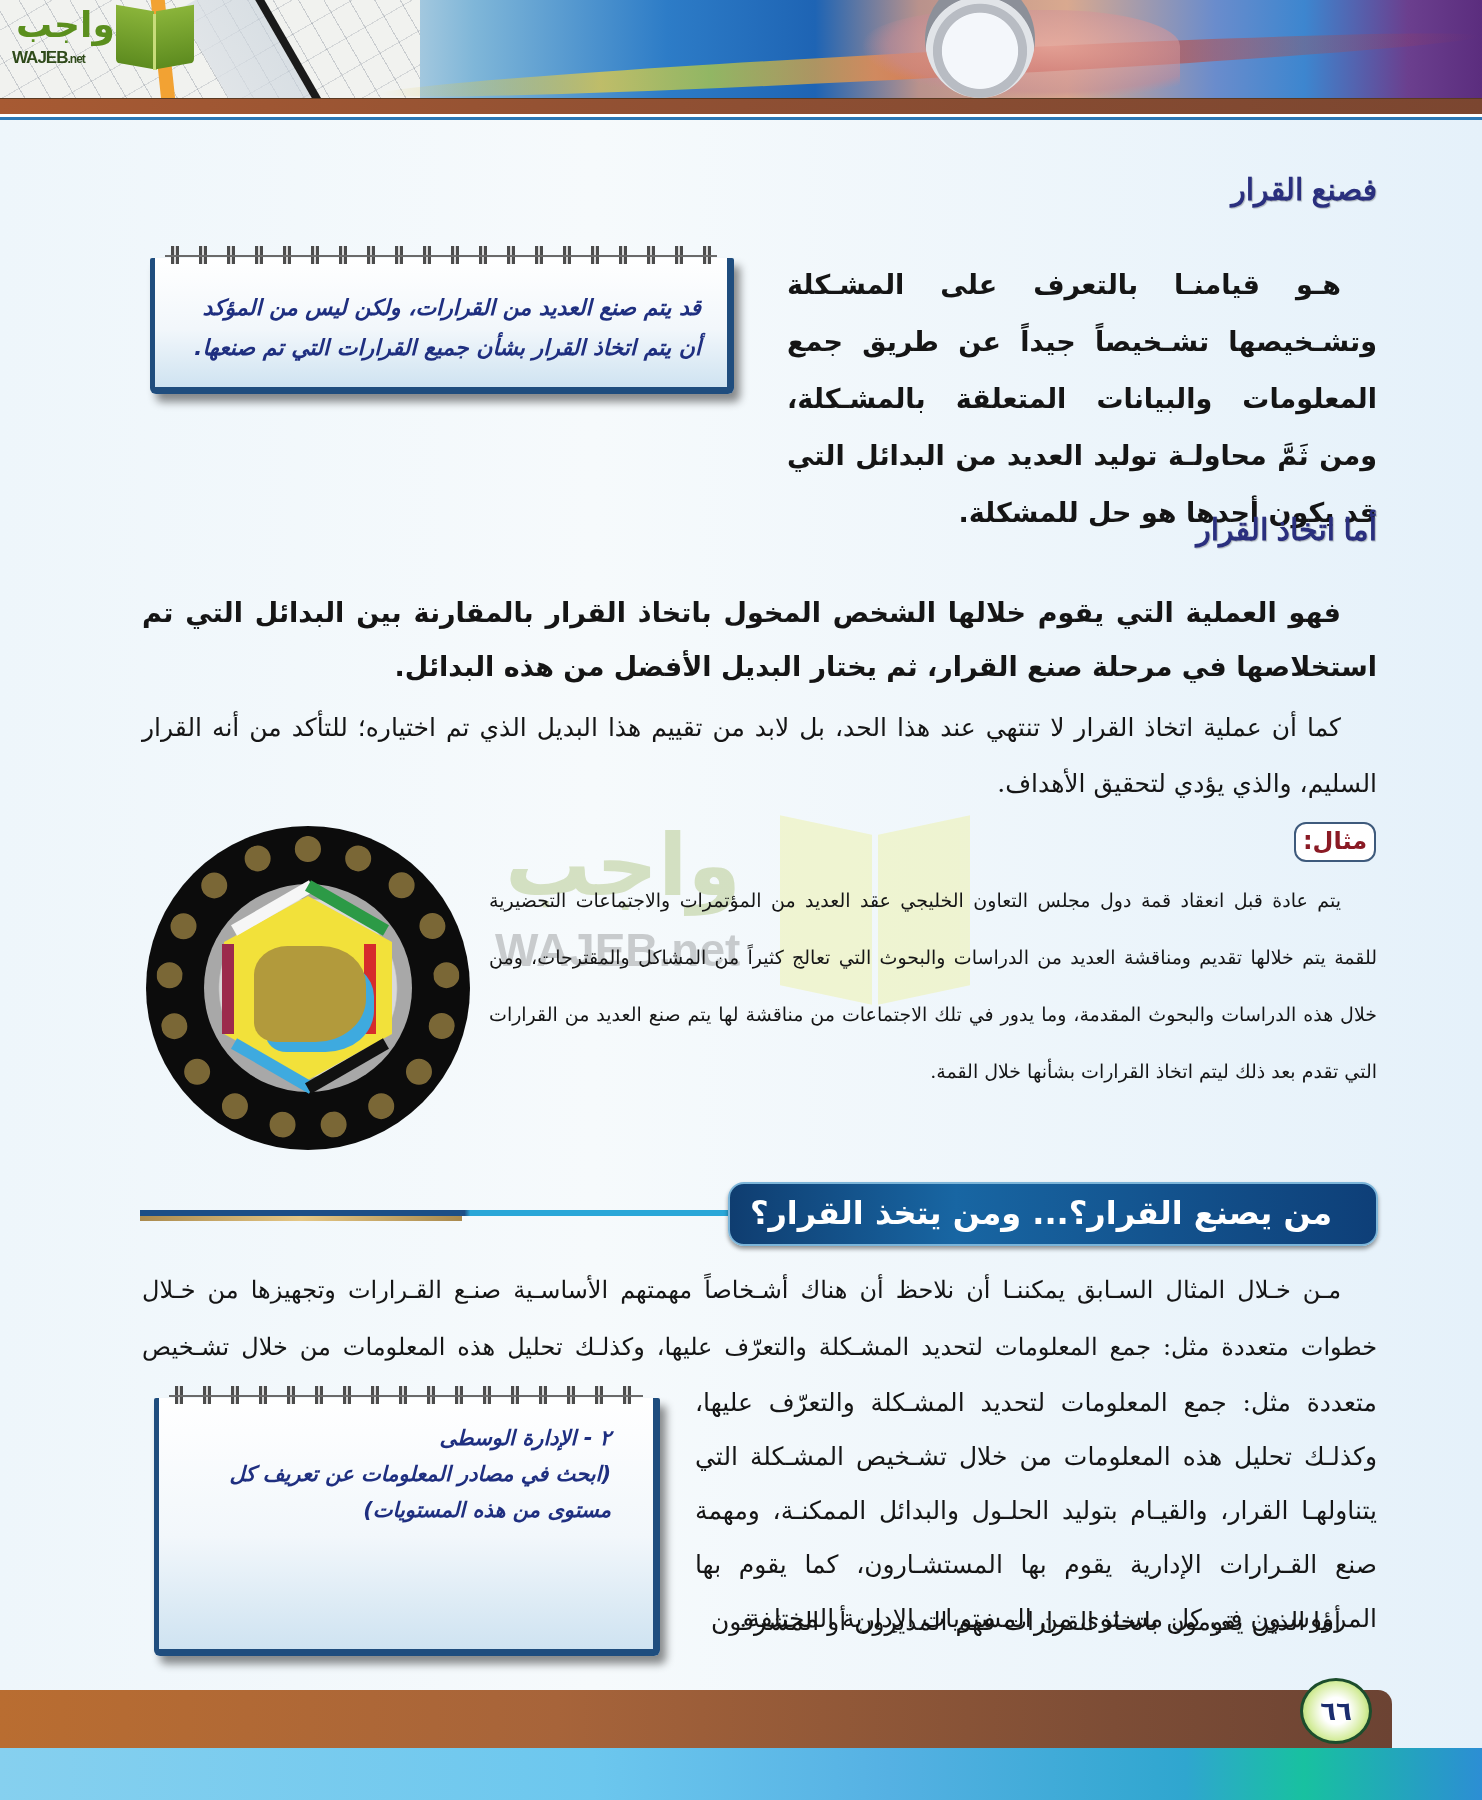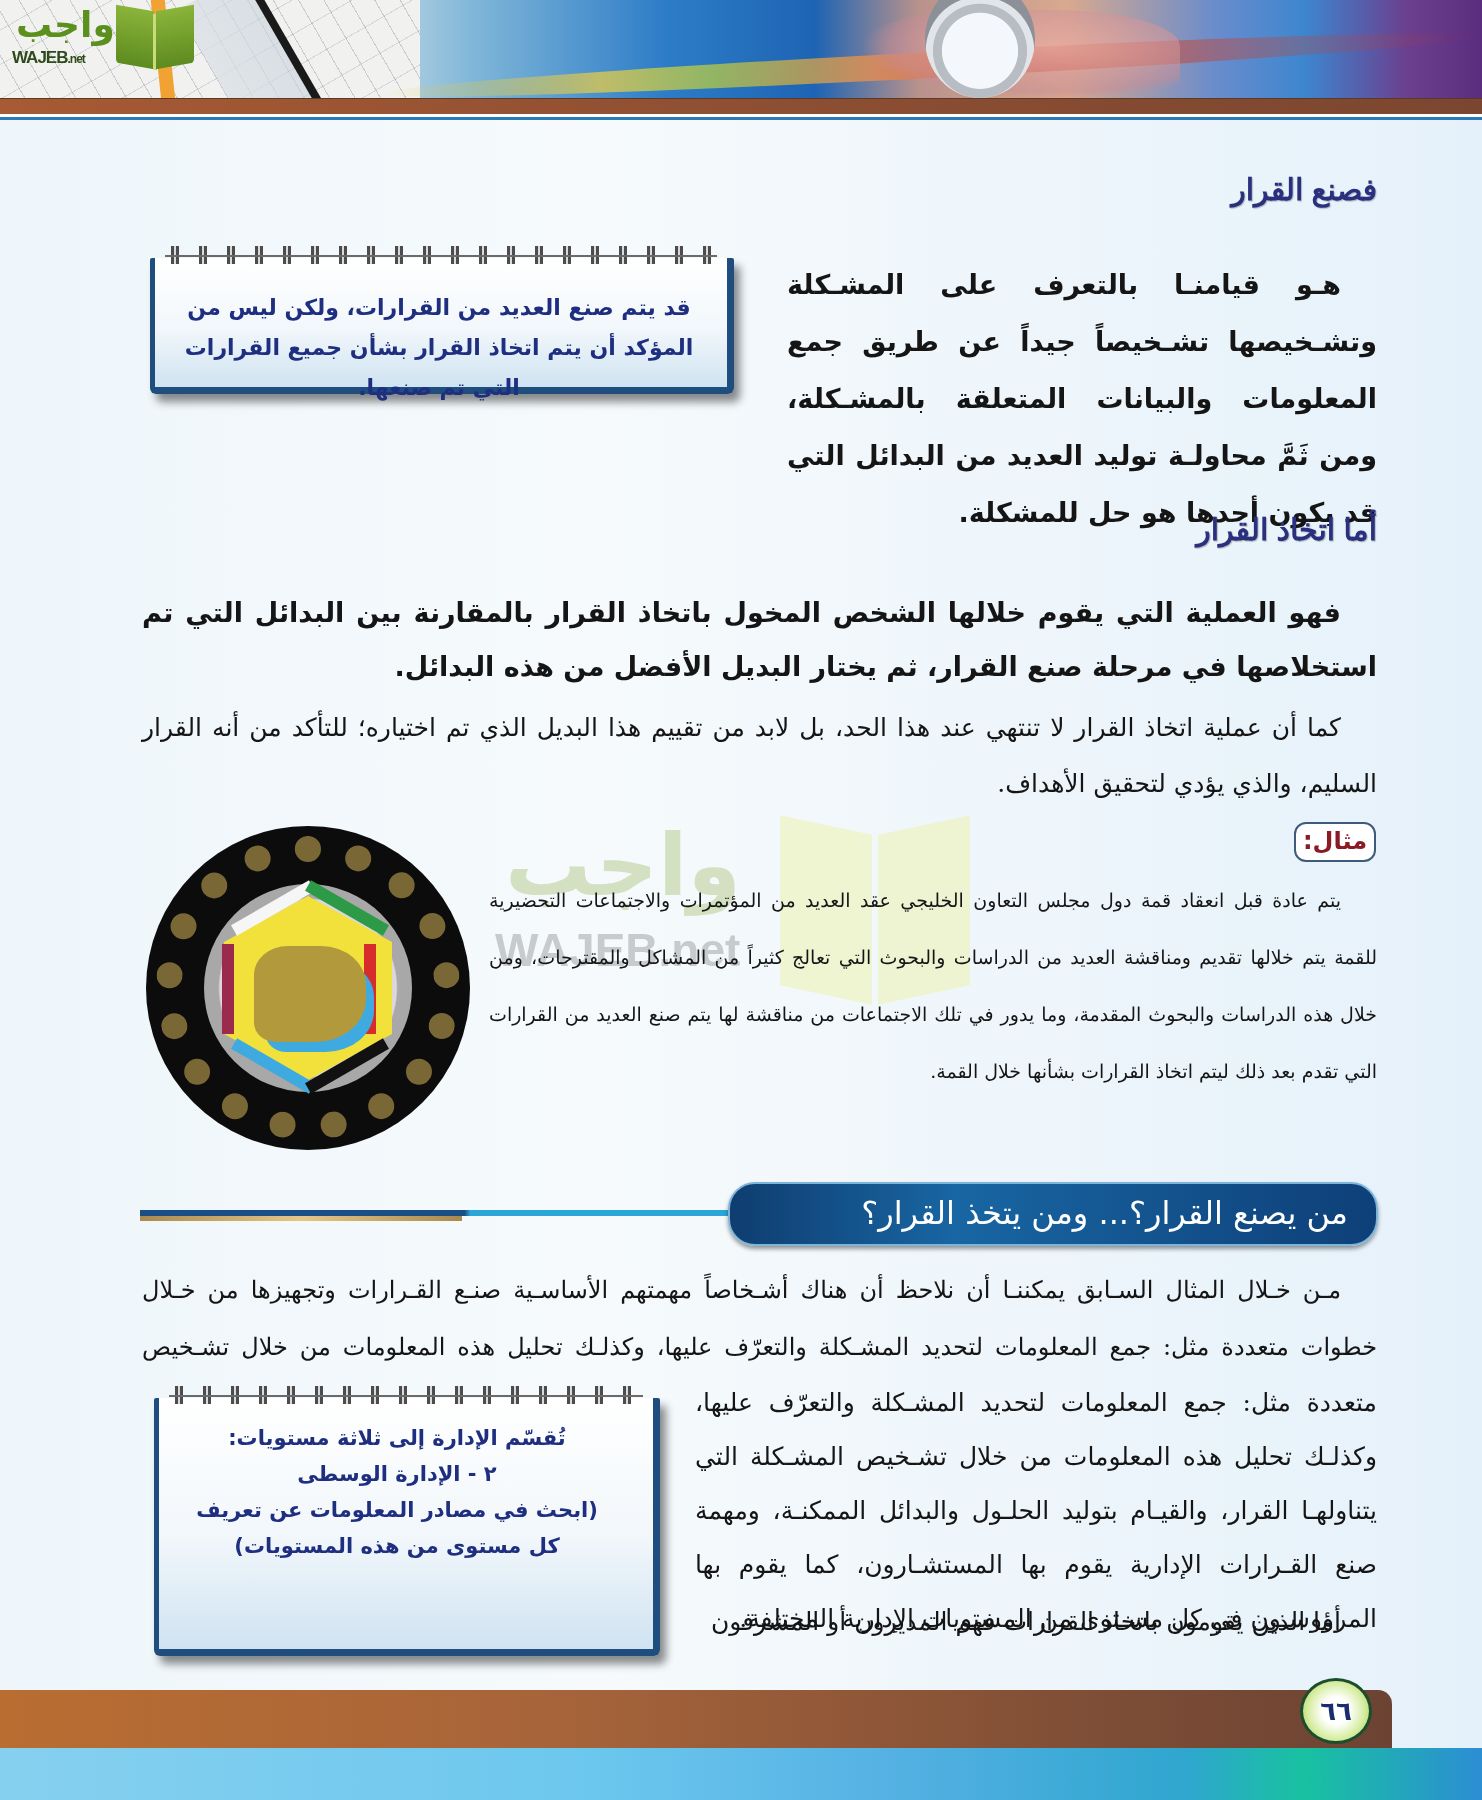--- a/index.html
+++ b/index.html
@@ -103,22 +103,22 @@
     border-radius: 2px 2px 6px 6px;
   }
   .notepad .rings {
     position: absolute; left: 10px; right: 10px; top: -12px; height: 18px;
     background: repeating-linear-gradient(90deg, transparent 0 6px, #4c4c4c 6px 9px, #dadada 9px 11px, #4c4c4c 11px 14px, transparent 14px 28px);
   }
   .notepad .rings::after {
     content: ""; position: absolute; left: 0; right: 0; top: 9px; height: 2px; background: #6a6a6a;
   }
   .notepad .note-text {
-    position: absolute; left: 22px; right: 26px; direction: rtl; text-align: center;
-    font-family: "DejaVu Sans", sans-serif; font-weight: bold; color: #1f2f80;
+    position: absolute; left: 22px; right: 26px; direction: rtl; text-align: right;
+    font-family: "DejaVu Sans", sans-serif; font-weight: bold; color: #1f2f80; font-style: italic;
   }
 
   
   .example-tag {
     position: absolute; right: 106px; top: 822px; width: 82px; height: 40px;
     border: 2px solid #3e5a7c; border-radius: 12px; background: #fff;
     color: #8a1a24; font-weight: bold; font-size: 24px; text-align: center; line-height: 34px;
     font-family: "DejaVu Sans", sans-serif;
   }
 
@@ -166,25 +166,25 @@
   .banner-line {
     position: absolute; left: 140px; top: 1210px; width: 590px; height: 6px;
     background: linear-gradient(90deg, #1c4e86, #1c4e86 55%, #2aa7d8 56%, #2aa7d8);
   }
   .banner-line2 {
     position: absolute; left: 140px; top: 1216px; width: 322px; height: 5px;
     background: linear-gradient(90deg, #a9894d, #e5c785 50%, #a9894d);
   }
   .banner {
     position: absolute; left: 728px; top: 1182px; width: 650px; height: 64px;
-    border-radius: 27px;
+    border-radius: 16px;
     background: linear-gradient(90deg, #0f3d70 0%, #1866a3 35%, #0e3f78 100%);
     border: 2px solid #7cb5d9;
     box-shadow: 0 3px 4px rgba(0,0,0,.4);
-    color: #fff; font-weight: normal; font-size: 32px; text-align: right; padding-right: 28px; line-height: 58px;
+    color: #fff; font-weight: bold; font-size: 32px; text-align: right; padding-right: 44px; line-height: 58px;
     direction: rtl; font-family: "DejaVu Sans", sans-serif;
   }
 
   
   .footer-bar {
     position: absolute; left: 0; top: 1690px; width: 1392px; height: 58px;
     background: linear-gradient(90deg, #b96d31 0%, #a7643a 40%, #7d4d36 80%, #6c4333 100%);
     border-radius: 0 14px 0 0;
   }
   .footer-bottom {
@@ -283,21 +283,20 @@
 <div class="body-text" style="right:105px; top:1376px; width:682px; font-size:25px; line-height:54px; height:270px; overflow:hidden;">
   <p style="text-indent:0; margin-top:-108px;">مـن خـلال المثال السـابق يمكننـا أن نلاحظ أن هناك أشـخاصاً مهمتهم الأساسـية صنـع القـرارات وتجهيزها من خـلال خطوات متعددة مثل: جمع المعلومات لتحديد المشـكلة والتعرّف عليها، وكذلـك تحليل هذه المعلومات من خلال تشـخيص المشـكلة التي يتناولهـا القرار، والقيـام بتوليد الحلـول والبدائل الممكنـة، ومهمة صنع القـرارات الإدارية يقوم بها المستشـارون، كما يقوم بها المرؤوسـون في كل مسـتوى من المستويات الإدارية المختلفة.</p>
 </div>
 <div class="body-text" style="right:105px; top:1595px; width:682px; font-size:25px; line-height:54px;">
   <p>أما الذين يقومون باتخاذ القرارات فهم المديرون أو المشرفون</p>
 </div>
 
 <div class="notepad" style="left:154px; top:1398px; width:506px; height:258px;">
   <div class="rings"></div>
   <div class="note-text" style="top:22px; font-size:21px; line-height:36px; left:24px; right:42px;">
-    <div>تُقسّم الإدارة إلى ثلاثة مستويات:</div>
     <div>٢ - الإدارة الوسطى</div>
     <div>(ابحث في مصادر المعلومات عن تعريف كل مستوى من هذه المستويات)</div>
   </div>
 </div>
 
 <div class="footer-bar"></div>
 <div class="footer-bottom"></div>
 <div class="page-num">٦٦</div>
 
 </body></html>

